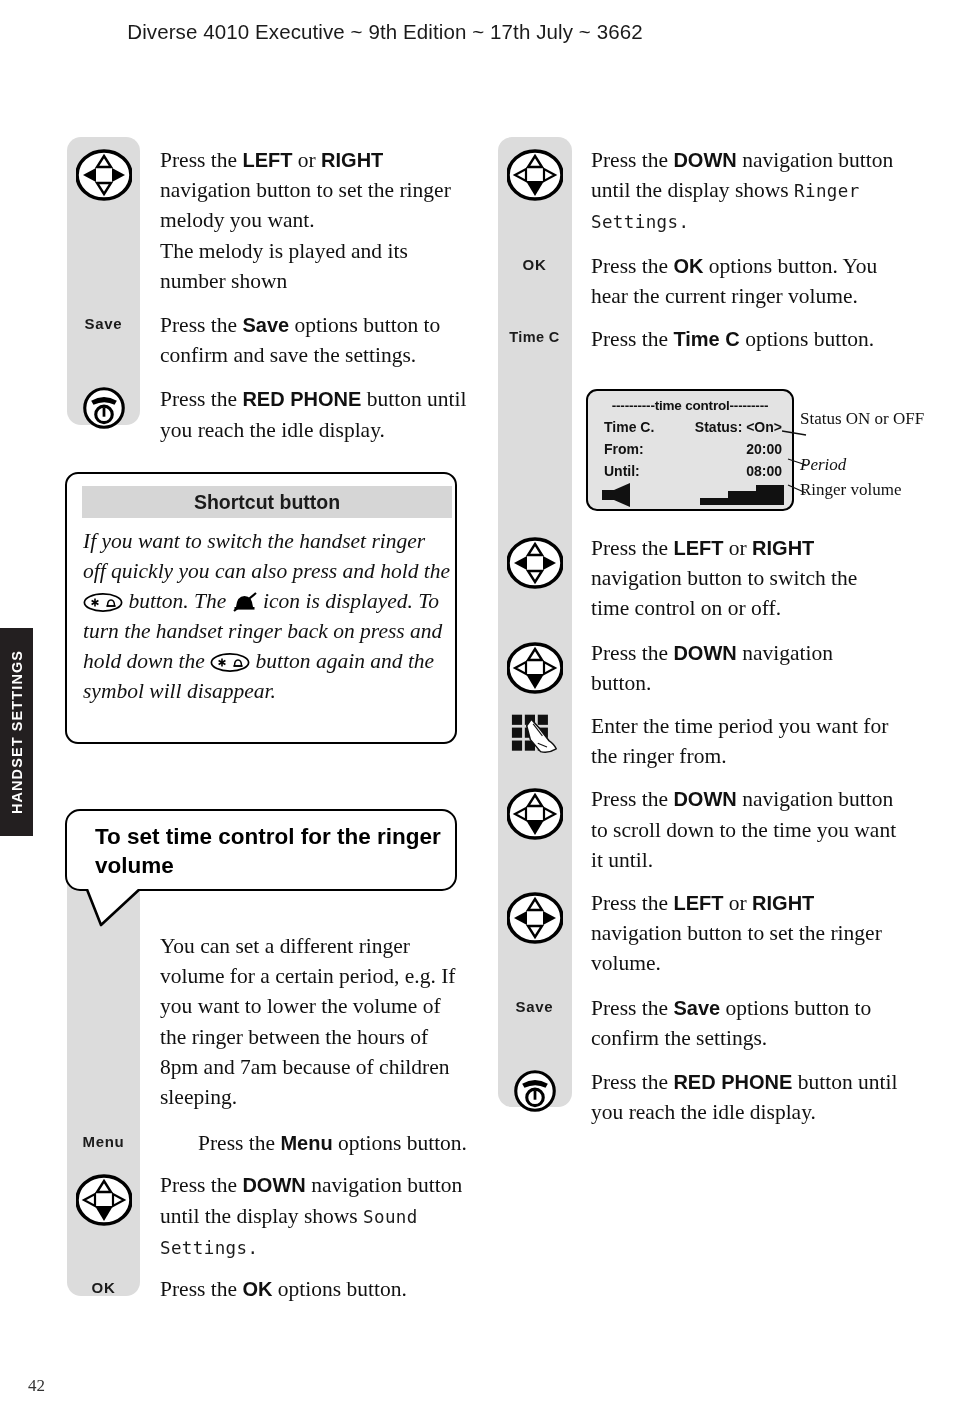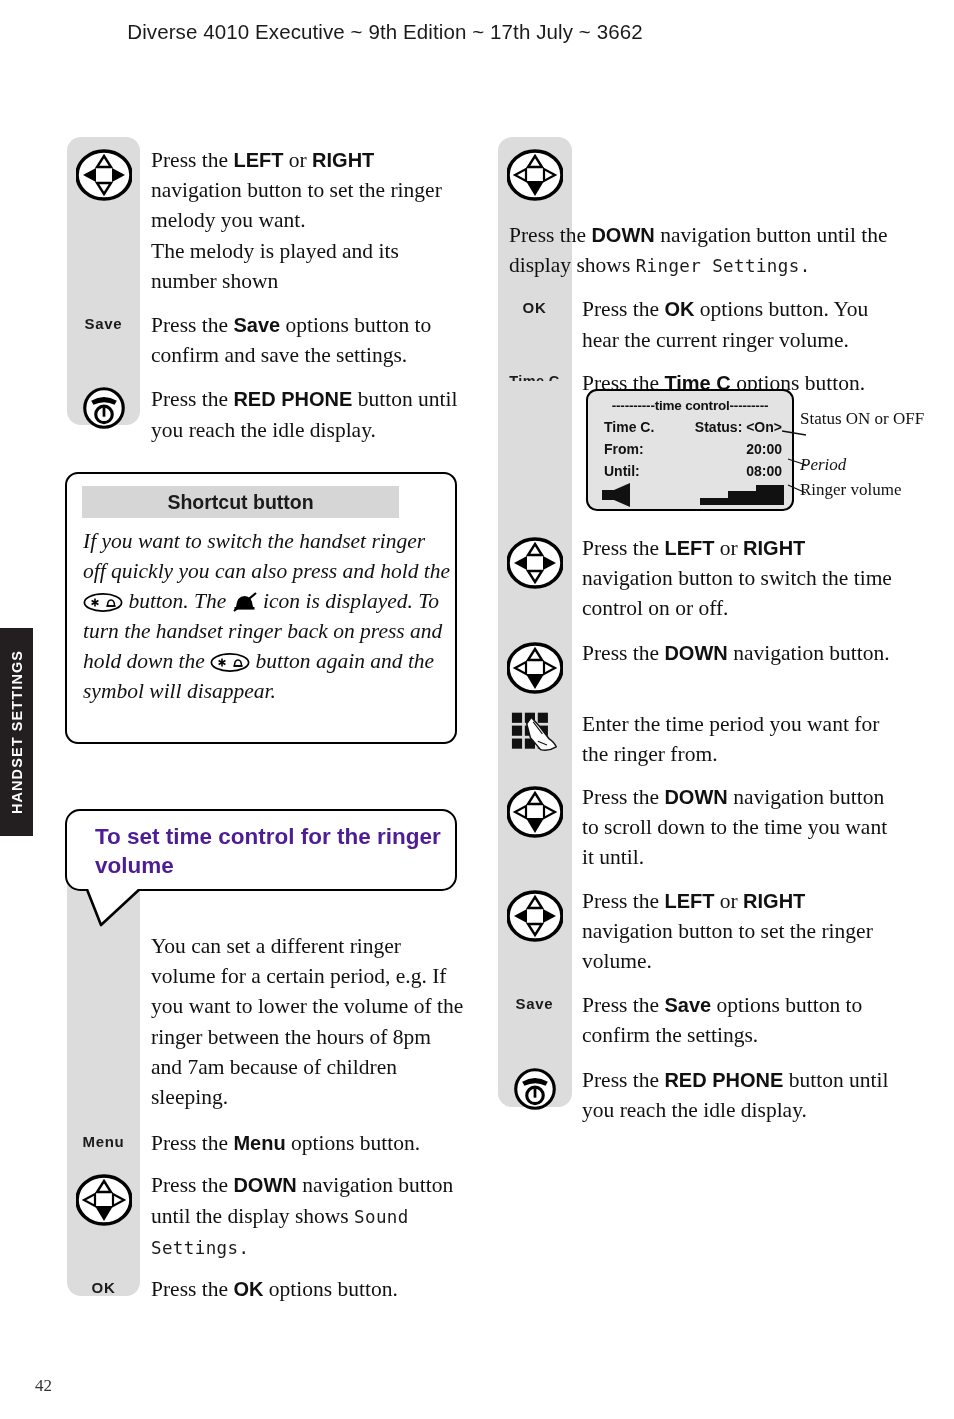--- a/index.html
+++ b/index.html
@@ -36,37 +36,37 @@
     white-space:nowrap;
     color:#fff;
     font-family:"Liberation Sans", sans-serif;
     font-weight:bold;
     font-size:14.5px;
     letter-spacing:1.1px;
   }
 
   
   .page-num{
-    position:absolute;left:35px;top:1376px;
+    position:absolute;left:28px;top:1376px;
     font-family:"Liberation Serif", serif;
     font-size:17px;color:#333;
   }
 
   
   .stepblock{position:absolute;}
   .railbg{
     position:absolute;left:0;top:0;
     background:#dcdcdc;
   }
   .rail-r-top{border-radius:14px 14px 0 0;}
   .rail-r-bot{border-radius:0 0 14px 14px;}
   .rail-r-all{border-radius:14px;}
   .rail-sq{border-radius:0;}
 
-  .row{position:relative;display:flex;align-items:flex-start;}
+  .row{position:relative;display:flex;align-items:flex-start;gap:9px;}
   .gutter{
     width:73px;flex:0 0 73px;
     display:flex;align-items:flex-start;justify-content:center;
     padding-top:2px;
   }
   .gutter.lbl{
     font-family:"Liberation Sans", sans-serif;
     font-weight:bold;font-size:15px;letter-spacing:.7px;
     color:#1b1b1b;
     justify-content:center;
@@ -94,21 +94,21 @@
   .redphone{width:44px;height:44px;display:block;}
   .keypad{width:48px;height:44px;display:block;}
 
   
   .shortcut-box{
     position:absolute;left:65px;top:472px;width:392px;height:272px;
     border:2.6px solid #000;border-radius:13px;background:#fff;
     box-sizing:border-box;
   }
   .shortcut-title{
-    position:absolute;left:15px;top:12px;width:317px;height:32px;
+    position:absolute;left:15px;top:12px;width:370px;height:32px;
     background:#d6d6d6;
     display:flex;align-items:center;justify-content:center;
     font-family:"Liberation Sans", sans-serif;
     font-weight:bold;font-size:19.5px;
     color:#1b1b1b;
   }
   .shortcut-text{
     position:absolute;left:16px;top:52px;width:368px;
     font-family:"Liberation Serif", serif;
     font-style:italic;
@@ -120,21 +120,21 @@
   .callout{
     position:absolute;left:65px;top:809px;width:392px;height:82px;
     border:2.6px solid #000;border-radius:15px;background:#fff;
     box-sizing:border-box;
     z-index:3;
   }
   .callout h2{
     margin:0;padding:11px 0 0 28px;
     font-family:"Liberation Sans", sans-serif;
     font-weight:bold;font-size:22.5px;line-height:29px;
-    color:#4c1d95;
+    color:#000000;
   }
   .tail{position:absolute;left:84px;top:885px;z-index:4;}
 
   
   .lcdfig{position:absolute;left:586px;top:389px;width:208px;height:122px;}
   .lcdscreen{
     position:absolute;inset:0;
     border:2.6px solid #000;border-radius:11px;
     background:#e3e3e3;
     box-sizing:border-box;
@@ -242,21 +242,21 @@
   </svg>
 
   <div class="stepblock" style="left:67px;top:884px;width:400px;">
     <div class="railbg rail-r-bot" style="width:73px;height:412px;"></div>
 
     <div class="row" style="padding-top:47px;">
       <div class="gutter"></div>
       <div class="body">You can set a different ringer volume for a certain period, e.g. If you want to lower the volume of the ringer between the hours of 8pm and 7am because of children sleeping.</div>
     </div>
 
-    <div class="row" style="padding-top:16px;">
+    <div class="row" style="padding-top:16px;text-align:right;">
       <div class="gutter lbl">
         <span>Menu</span>
       </div>
       <div class="body">Press the <b>Menu</b> options button.</div>
     </div>
 
     <div class="row" style="padding-top:12px;">
       <div class="gutter">
         <svg class="navicon" viewBox="0 0 56 56">
           <ellipse cx="28" cy="28" rx="27" ry="24" fill="#fff" stroke="#000" stroke-width="3.6"></ellipse>
@@ -273,21 +273,21 @@
       <div class="gutter lbl">
         <span>OK</span>
       </div>
       <div class="body">Press the <b>OK</b> options button.</div>
     </div>
   </div>
 
   <div class="stepblock" style="left:498px;top:137px;width:400px;">
     <div class="railbg rail-r-top" style="width:74px;height:244px;"></div>
 
-    <div class="row" style="padding-top:8px;flex-direction:column;">
+    <div class="row" style="padding-top:8px;">
       <div class="gutter">
         <svg class="navicon" viewBox="0 0 56 56">
           <ellipse cx="28" cy="28" rx="27" ry="24" fill="#fff" stroke="#000" stroke-width="3.6"></ellipse>
           <polygon points="28,9 35,20 21,20" fill="#fff" stroke="#000" stroke-width="2.4"></polygon>
           <polygon points="28,49 37,34 19,34" fill="#000"></polygon>
           <polygon points="8,28 19,22 19,34" fill="#fff" stroke="#000" stroke-width="2.2"></polygon>
           <polygon points="48,28 37,22 37,34" fill="#fff" stroke="#000" stroke-width="2.2"></polygon>
         </svg>
       </div>
       <div class="body">Press the <b>DOWN</b> navigation button until the display shows <span class="lcdtext">Ringer Settings.</span></div>

